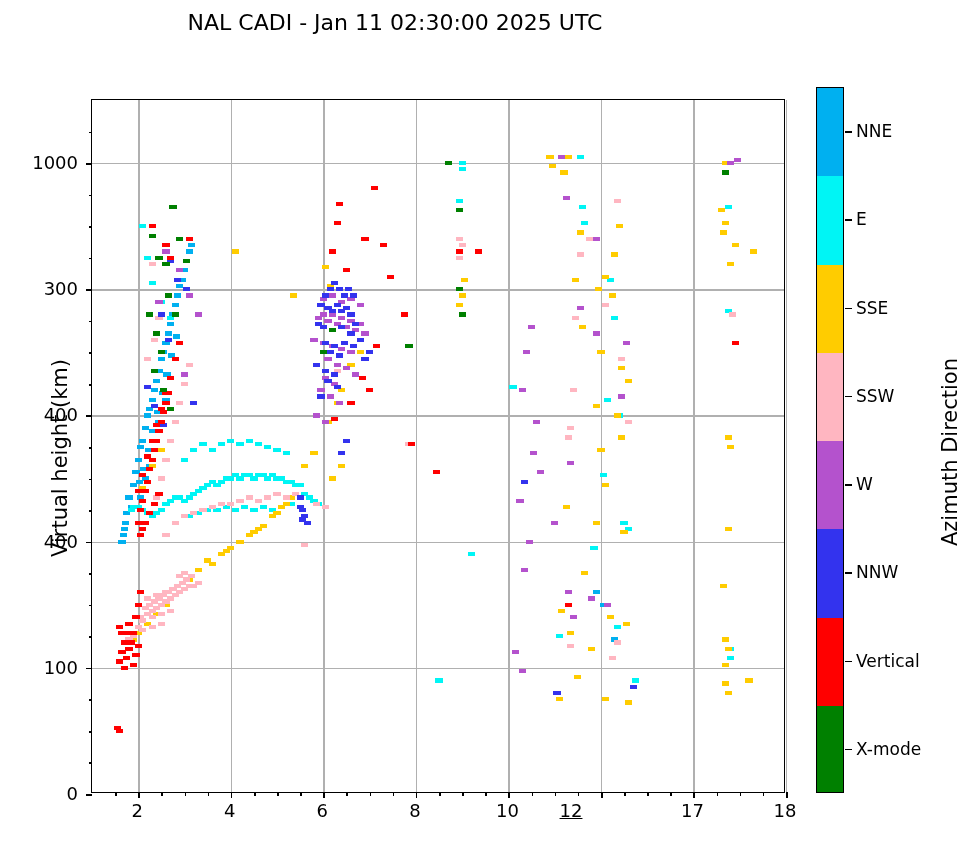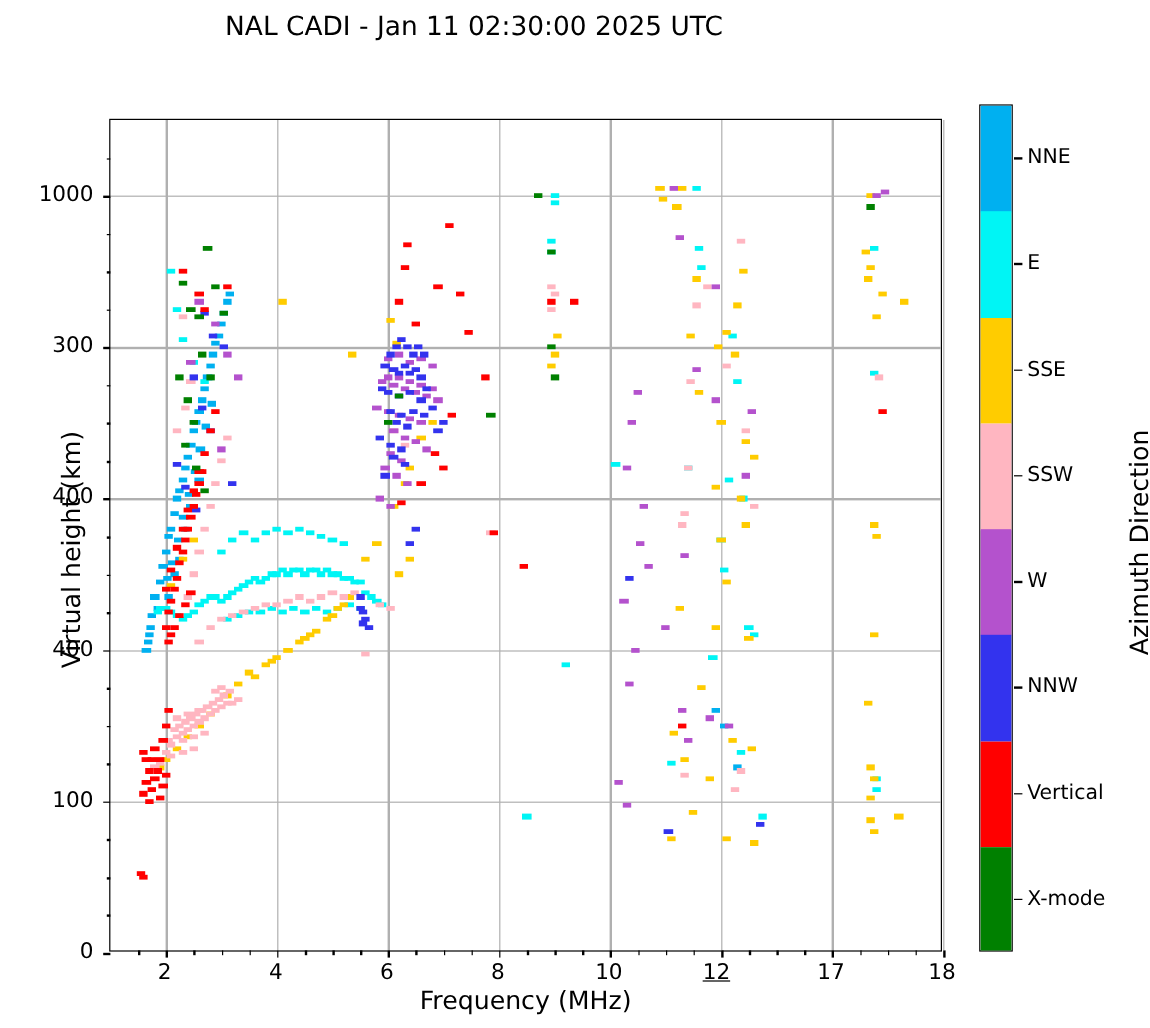--- a/index.html
+++ b/index.html
@@ -676,41 +676,40 @@
       <div class="tick-y minor" style="top: 347px;"></div>
       <div class="tick-y minor" style="top: 283.909px;"></div>
       <div class="tick-y minor" style="top: 252.364px;"></div>
       <div class="tick-y minor" style="top: 220.818px;"></div>
       <div class="tick-y minor" style="top: 157.727px;"></div>
       <div class="tick-y minor" style="top: 126.182px;"></div>
       <div class="tick-y minor" style="top: 94.6364px;"></div>
       <div class="tick-y minor" style="top: 31.5455px;"></div>
     </div>
 
-  <div id="xlabel">Frequency (MHz)</div>
   <div id="ylabel">Virtual height (km)</div>
 
   <div id="cbar">
       <div class="cseg" style="background: rgb(0, 176, 240); top: 0px; height: 88.85px;"></div>
       <div class="cseg" style="background: rgb(0, 245, 245); top: 88.25px; height: 88.85px;"></div>
       <div class="cseg" style="background: rgb(255, 204, 0); top: 176.5px; height: 88.85px;"></div>
       <div class="cseg" style="background: rgb(255, 182, 193); top: 264.75px; height: 88.85px;"></div>
       <div class="cseg" style="background: rgb(180, 82, 205); top: 353px; height: 88.85px;"></div>
       <div class="cseg" style="background: rgb(51, 51, 238); top: 441.25px; height: 88.85px;"></div>
       <div class="cseg" style="background: rgb(255, 0, 0); top: 529.5px; height: 88.85px;"></div>
       <div class="cseg" style="background: rgb(0, 128, 0); top: 617.75px; height: 88.85px;"></div>
     </div>
   <div id="cbarlabel">Azimuth Direction</div>
 
 <div class="lab-x" style="left: 137.267px;">2</div>
     <div class="lab-x" style="left: 229.8px;">4</div>
     <div class="lab-x" style="left: 322.333px;">6</div>
     <div class="lab-x" style="left: 414.867px;">8</div>
     <div class="lab-x" style="left: 507.4px;">10</div>
-    <div class="lab-x" style="left: 597px; text-decoration: underline;">12</div>
+    <div class="lab-x" style="left: 571px; text-decoration: underline;">12</div>
     <div class="lab-x" style="left: 692.467px;">17</div>
     <div class="lab-x" style="left: 785px;">18</div>
     <div class="lab-y" style="top: 793px;">0</div>
     <div class="lab-y" style="top: 666.818px;">100</div>
     <div class="lab-y" style="top: 540.636px;">400</div>
     <div class="lab-y" style="top: 414.455px;">400</div>
     <div class="lab-y" style="top: 288.273px;">300</div>
     <div class="lab-y" style="top: 162.091px;">1000</div>
     <div class="ctick" style="top: 131.125px;"></div>
     <div class="clab" style="top: 131.125px;">NNE</div>

